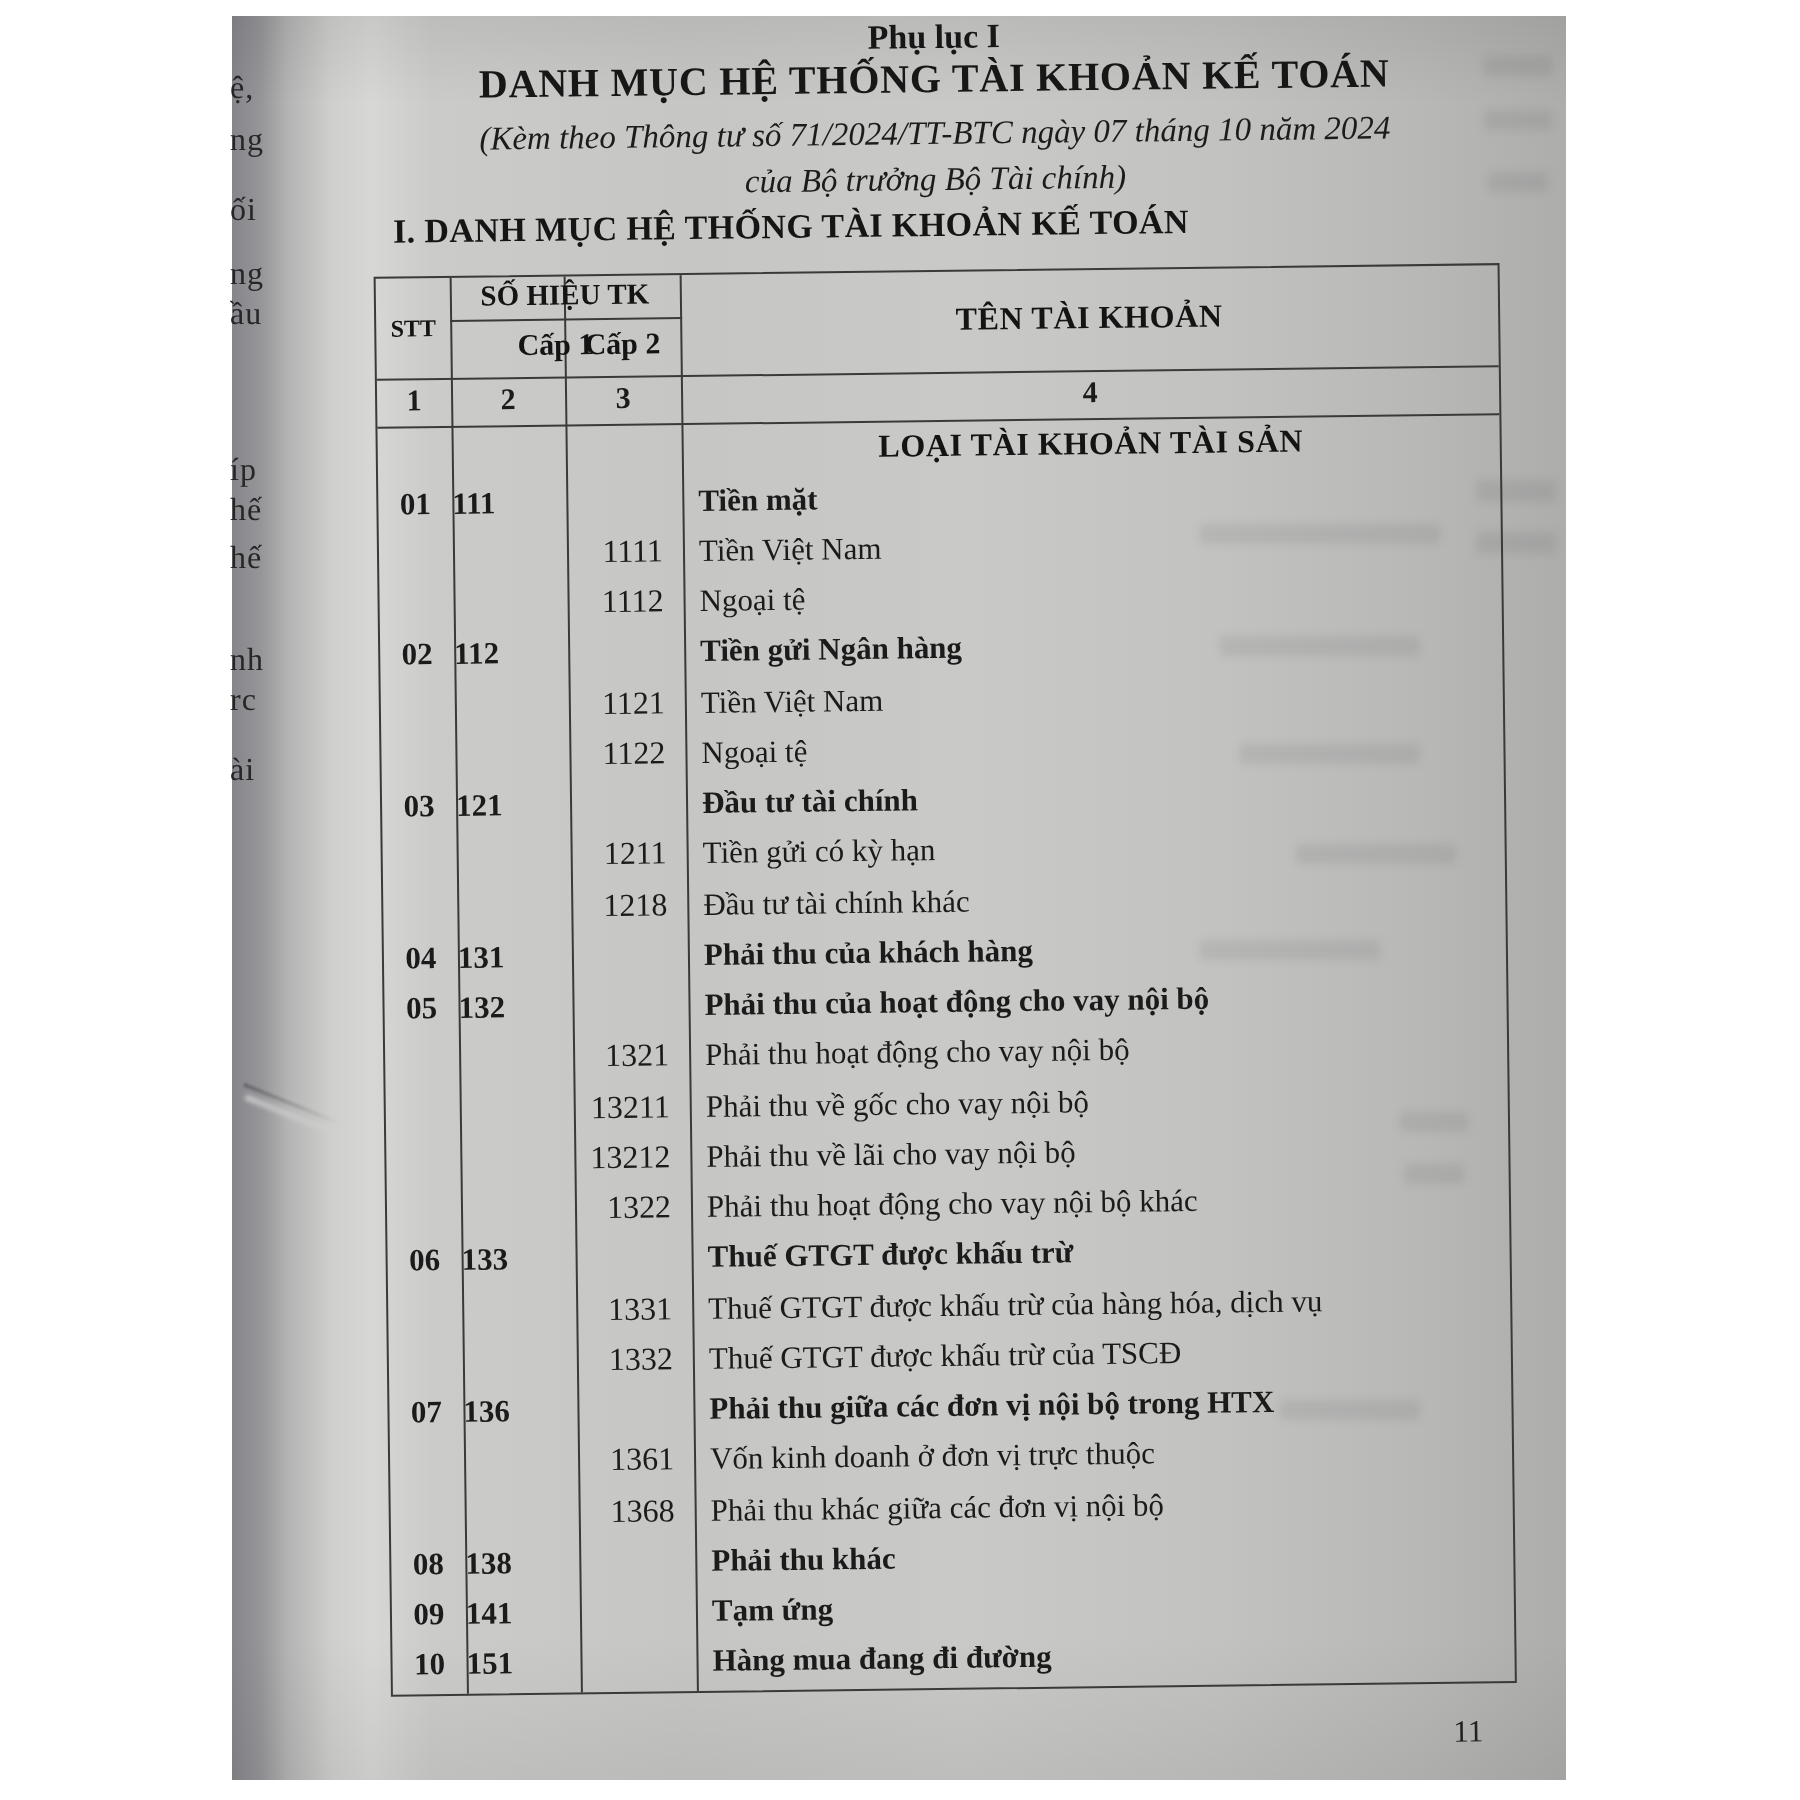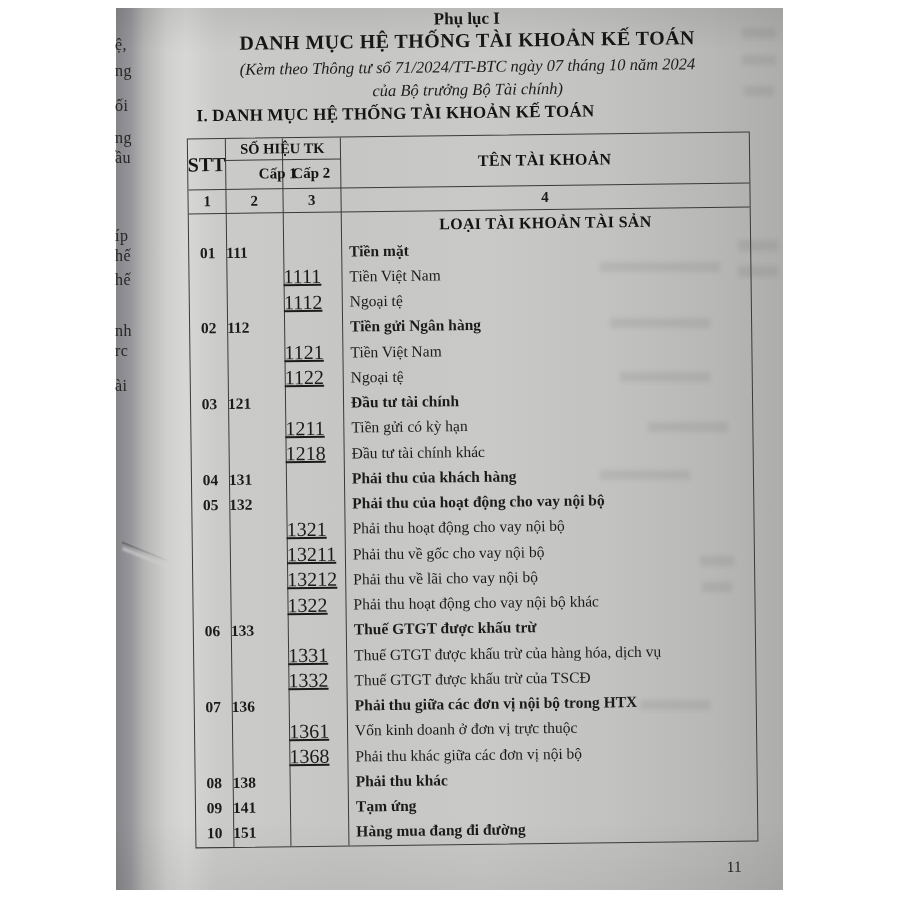--- a/index.html
+++ b/index.html
@@ -54,21 +54,21 @@
     border:1.6px solid #3a3a3a;box-sizing:border-box;color:#1b1b1b;
   }
   .vline{position:absolute;top:0;bottom:0;width:1.3px;background:#3a3a3a;}
   .hline{position:absolute;height:1.3px;background:#3a3a3a;}
   .cell{position:absolute;display:flex;align-items:center;justify-content:center;text-align:center;}
   .hcell{font-weight:bold;color:#141414;}
   .rows{position:absolute;left:0;top:101px;width:559.8px;height:606px;display:flex;flex-direction:column;}
   .trow{flex:1;display:flex;align-items:center;font-size:15.5px;}
   .c-stt{width:37px;text-align:center;font-weight:bold;flex:none;}
   .c-cap1{width:57px;text-align:left;font-weight:bold;flex:none;}
-  .c-cap2{width:58px;text-align:right;padding-right:22px;box-sizing:border-box;flex:none;font-size:20px;text-decoration:underline;}
+  .c-cap2{width:58px;text-align:right;padding-right:10px;box-sizing:border-box;flex:none;font-size:16px;}
   .c-name{flex:1;padding-left:8px;white-space:nowrap;}
   .trow.bold .c-name{font-weight:bold;}
 
   .page-number{position:absolute;left:722px;top:861px;width:36px;text-align:left;font-size:15.5px;color:#222;}
 </style>
 </head>
 <body>
 
 <div class="stage">
 
@@ -117,21 +117,21 @@
     <div class="acct-table">
 
       <div class="vline" style="left:37px;"></div>
       <div class="vline" style="left:94px;"></div>
       <div class="vline" style="left:152px;"></div>
 
       <div class="hline" style="left:37px;width:116px;top:21px;"></div>
       <div class="hline" style="left:0;right:0;top:50px;"></div>
       <div class="hline" style="left:0;right:0;top:74px;"></div>
 
-      <div class="cell hcell" style="left:0;top:0;width:37px;height:50px;font-size:20px;">STT</div>
+      <div class="cell hcell" style="left:0;top:0;width:37px;height:50px;font-size:12px;">STT</div>
       <div class="cell hcell" style="left:37px;top:0;width:115px;height:21px;font-size:14.5px;">SỐ HIỆU TK</div>
       <div class="cell hcell" style="left:37px;top:21px;width:57px;height:29px;font-size:15px;margin-left:24px;">Cấp 1</div>
       <div class="cell hcell" style="left:94px;top:21px;width:58px;height:29px;font-size:15px;">Cấp 2</div>
       <div class="cell hcell" style="left:152px;top:0;width:409px;height:50px;font-size:16px;letter-spacing:0.3px;">TÊN TÀI KHOẢN</div>
 
       <div class="cell" style="left:0;top:50px;width:37px;height:24px;font-weight:bold;font-size:15px;">1</div>
       <div class="cell" style="left:37px;top:50px;width:57px;height:24px;font-weight:bold;font-size:15px;">2</div>
       <div class="cell" style="left:94px;top:50px;width:58px;height:24px;font-weight:bold;font-size:15px;">3</div>
       <div class="cell" style="left:152px;top:50px;width:409px;height:24px;font-weight:bold;font-size:15px;">4</div>
 

